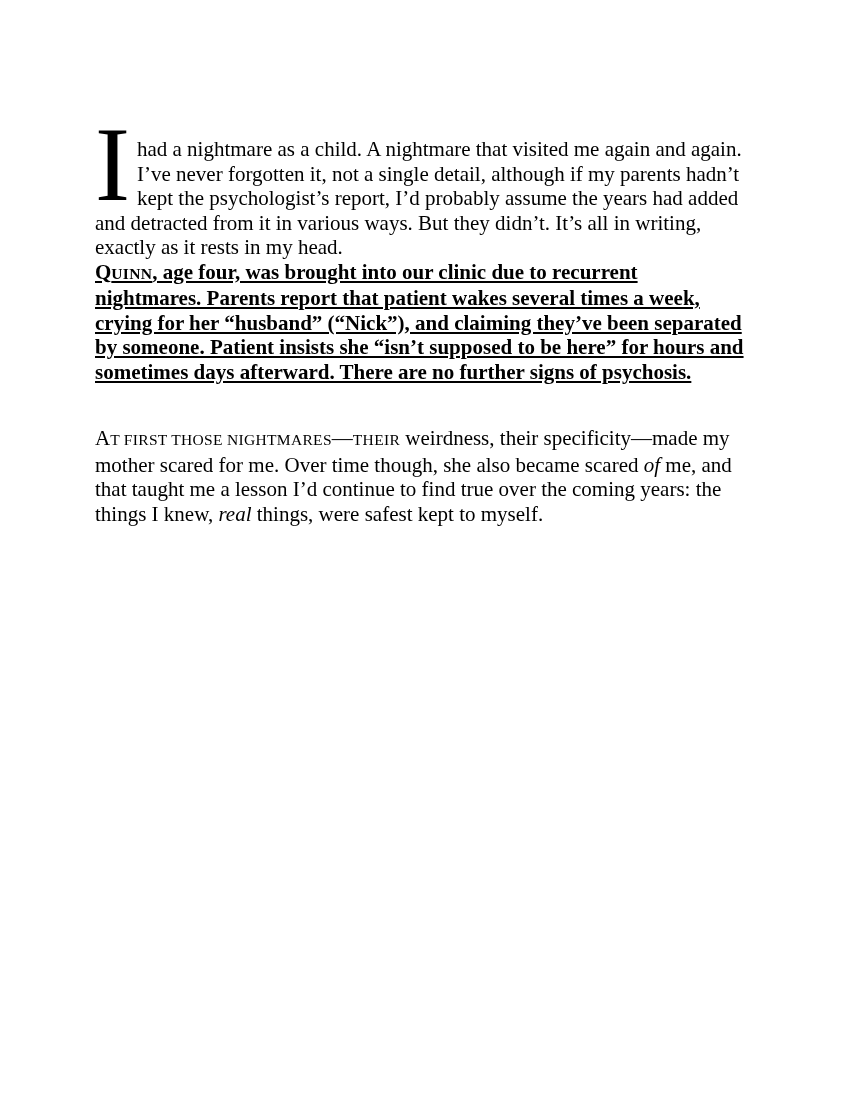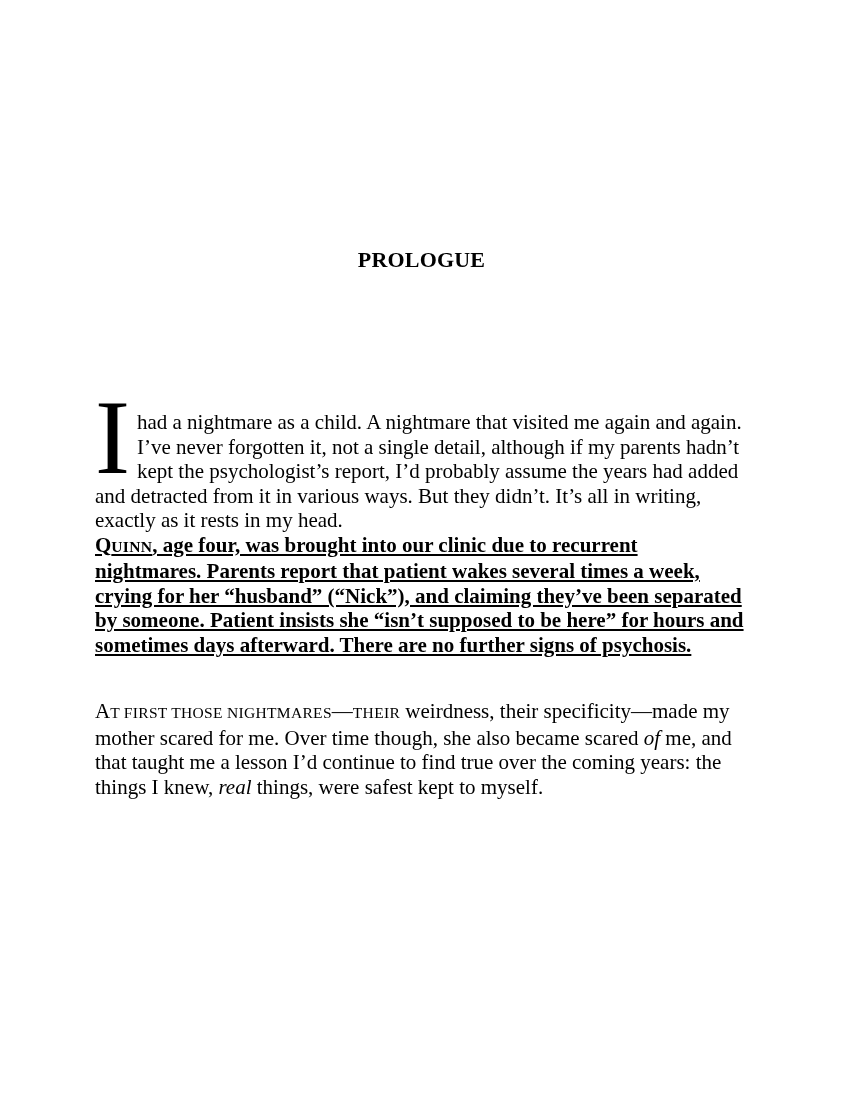--- a/index.html
+++ b/index.html
@@ -52,20 +52,19 @@
     height: 73px;
     margin: -6px 7px 0 0;
     font-weight: normal;
   }
 </style>
 </head>
 <body>
 
 <div class="page">
   <div class="content">
-    <h1 class="chapter-title">PROLOGUE</h1>
     <div id="page-body">
         <p class="para p0"><span class="dropcap">I</span><span>had a nightmare as a child. A nightmare that visited me again and again. I’ve never forgotten it, not a single detail, although if my parents hadn’t kept the psychologist’s report, I’d probably assume the years had added and detracted from it in various ways. But they didn’t. It’s all in writing, exactly as it rests in my head.</span></p>
         <p class="para p1"><span>Q</span><span class="sc">UINN</span><span>, age four, was brought into our clinic due to recurrent nightmares. Parents report that patient wakes several times a week, crying for her “husband” (“Nick”), and claiming they’ve been separated by someone. Patient insists she “isn’t supposed to be here” for hours and sometimes days afterward. There are no further signs of psychosis.</span></p>
         <p class="para p2"><span>A</span><span class="sc">T FIRST THOSE NIGHTMARES</span><span>—</span><span class="sc">THEIR</span><span> weirdness, their specificity—made my mother scared for me. Over time though, she also became scared </span><span class="it">of</span><span> me, and that taught me a lesson I’d continue to find true over the coming years: the things I knew, </span><span class="it">real</span><span> things, were safest kept to myself.</span></p>
       </div>
   </div>
 </div>
 
 </body></html>

